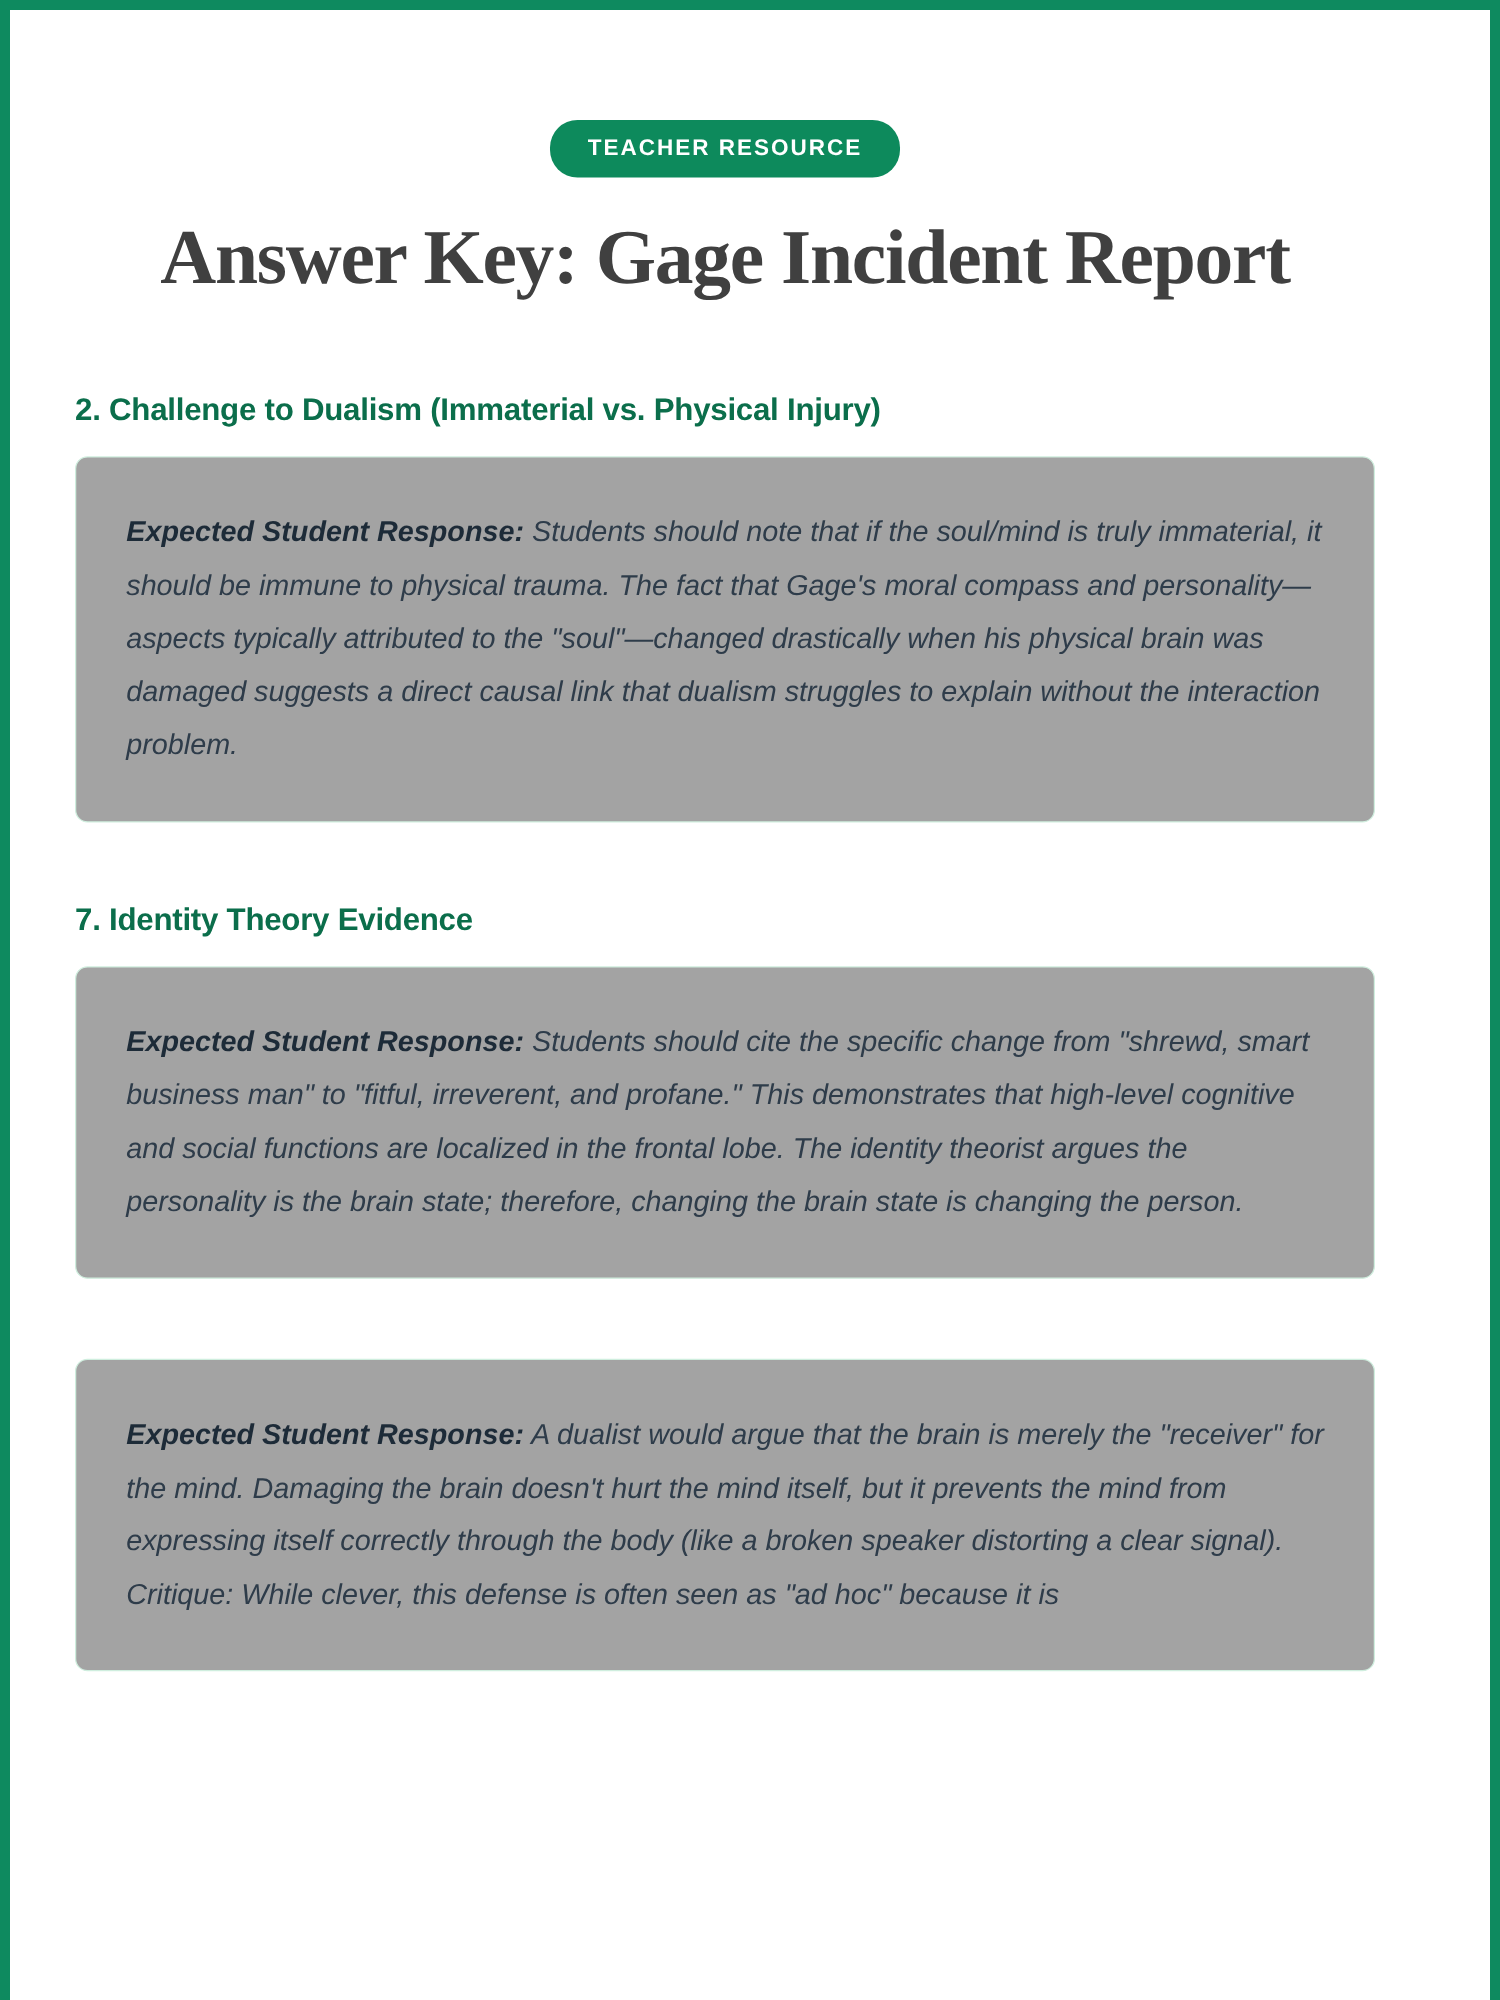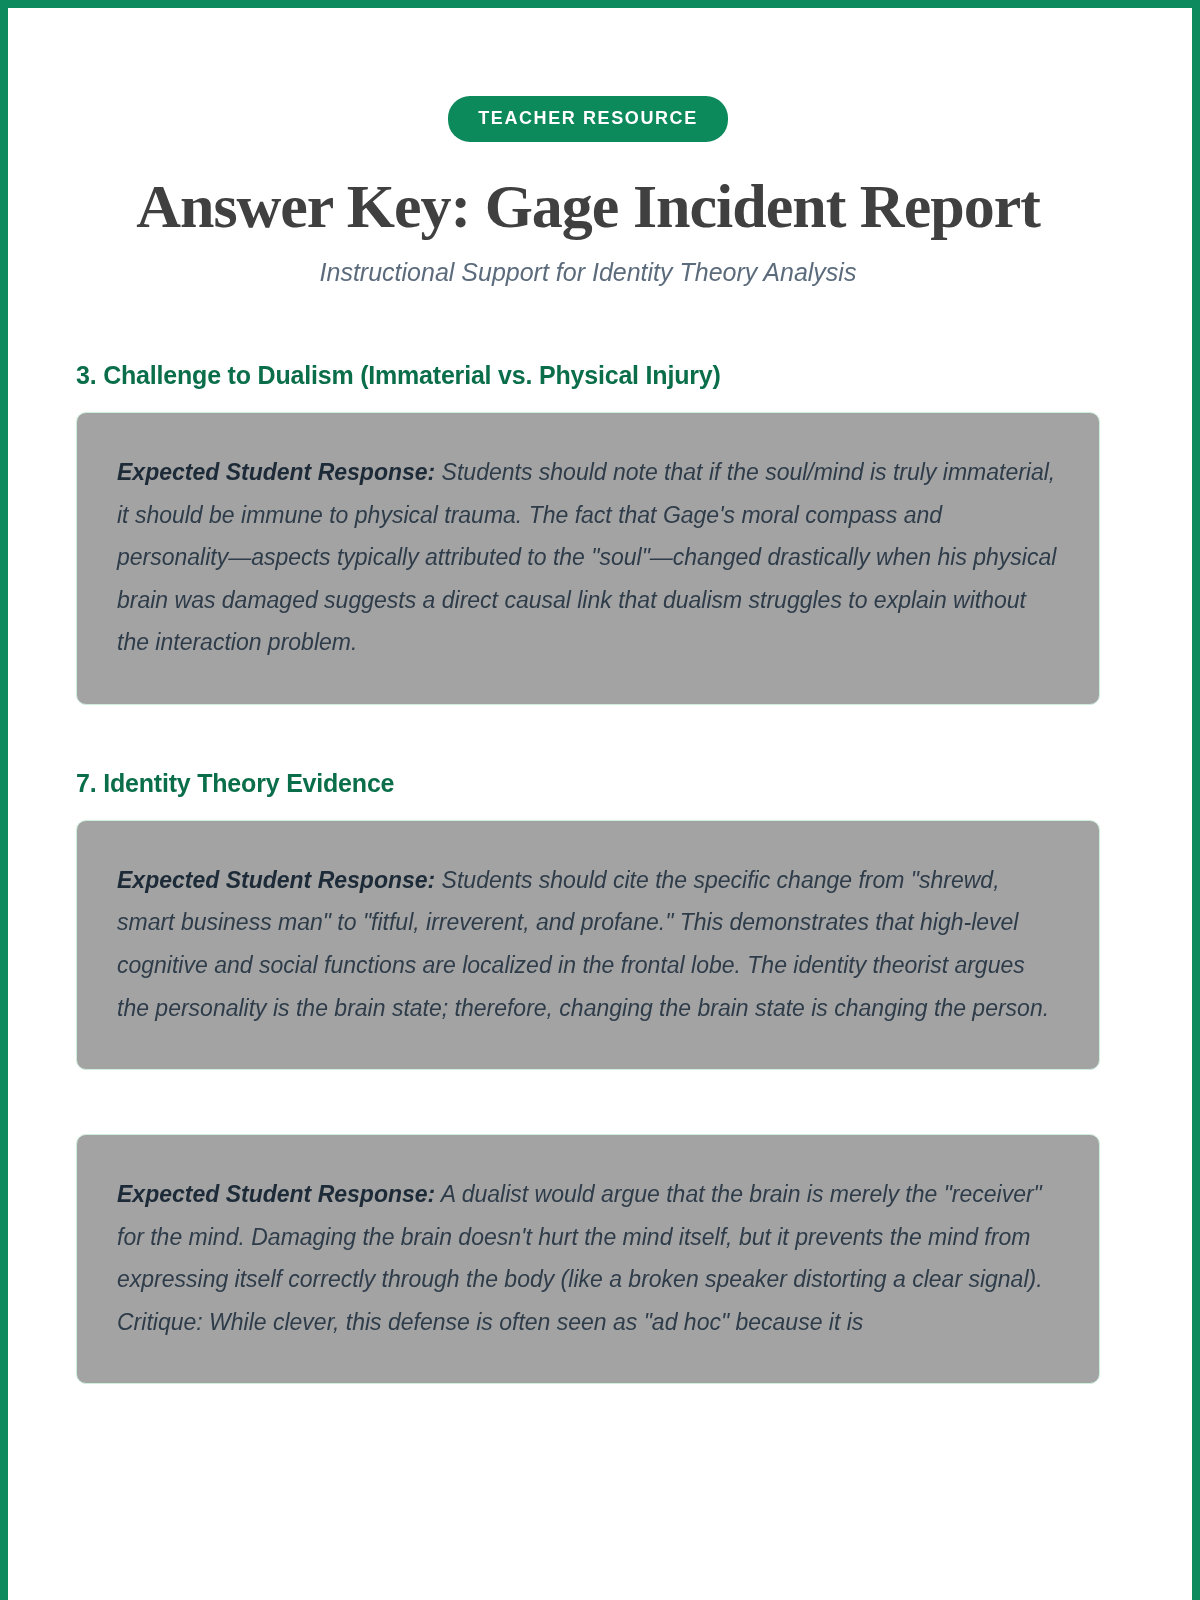--- a/index.html
+++ b/index.html
@@ -16,21 +16,21 @@
   .page {
     position: absolute;
     top: 8px;
     left: 8px;
     width: 1184px;
     height: 1592px;
     background: #ffffff;
     overflow: hidden;
   }
   .inner {
-    padding: 88px 92px 0 68px;
+    padding: 88px 92px 0 52px;
   }
   .badge-wrap {
     text-align: center;
   }
   .badge {
     display: inline-block;
     background: #0d8a5c;
     color: #ffffff;
     font-size: 18px;
     font-weight: bold;
@@ -94,24 +94,23 @@
 <body>
 
 <div class="page">
   <div class="inner">
 
     <div class="badge-wrap">
       <span class="badge">TEACHER RESOURCE</span>
     </div>
 
     <h1 class="title">Answer Key: Gage Incident Report</h1>
-    <p class="subtitle">Instructional Support for Identity Theory Analysis</p>
 
     <div class="section first-section">
-      <h2 class="section-heading">3. Challenge to Dualism (Immaterial vs. Physical Injury)</h2>
+      <h2 class="section-heading">2. Challenge to Dualism (Immaterial vs. Physical Injury)</h2>
       <div class="answer-box">
         <p class="answer-text"><span class="lead">Expected Student Response:</span><span> Students should note that if the soul/mind is truly immaterial, it should be immune to physical trauma. The fact that Gage's moral compass and personality—aspects typically attributed to the "soul"—changed drastically when his physical brain was damaged suggests a direct causal link that dualism struggles to explain without the interaction problem.</span></p>
       </div>
     </div>
 
     <div class="section">
       <h2 class="section-heading">7. Identity Theory Evidence</h2>
       <div class="answer-box">
         <p class="answer-text"><span class="lead">Expected Student Response:</span><span> Students should cite the specific change from "shrewd, smart business man" to "fitful, irreverent, and profane." This demonstrates that high-level cognitive and social functions are localized in the frontal lobe. The identity theorist argues the personality is the brain state; therefore, changing the brain state is changing the person.</span></p>
       </div>

